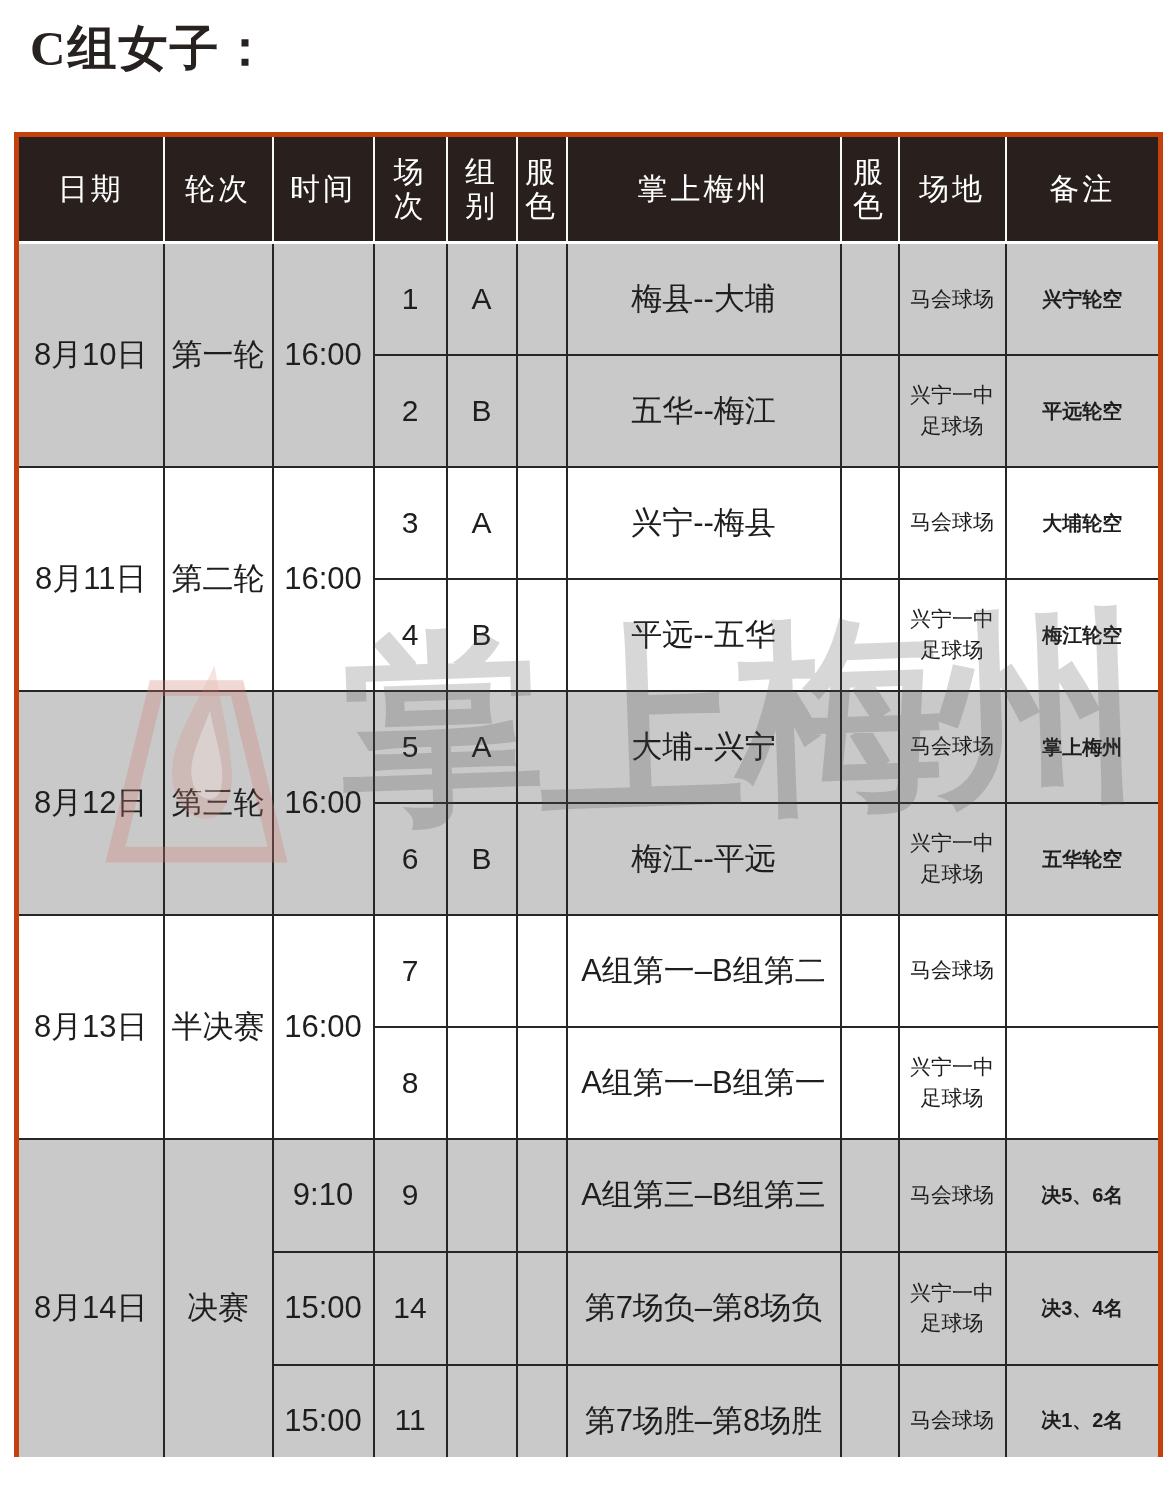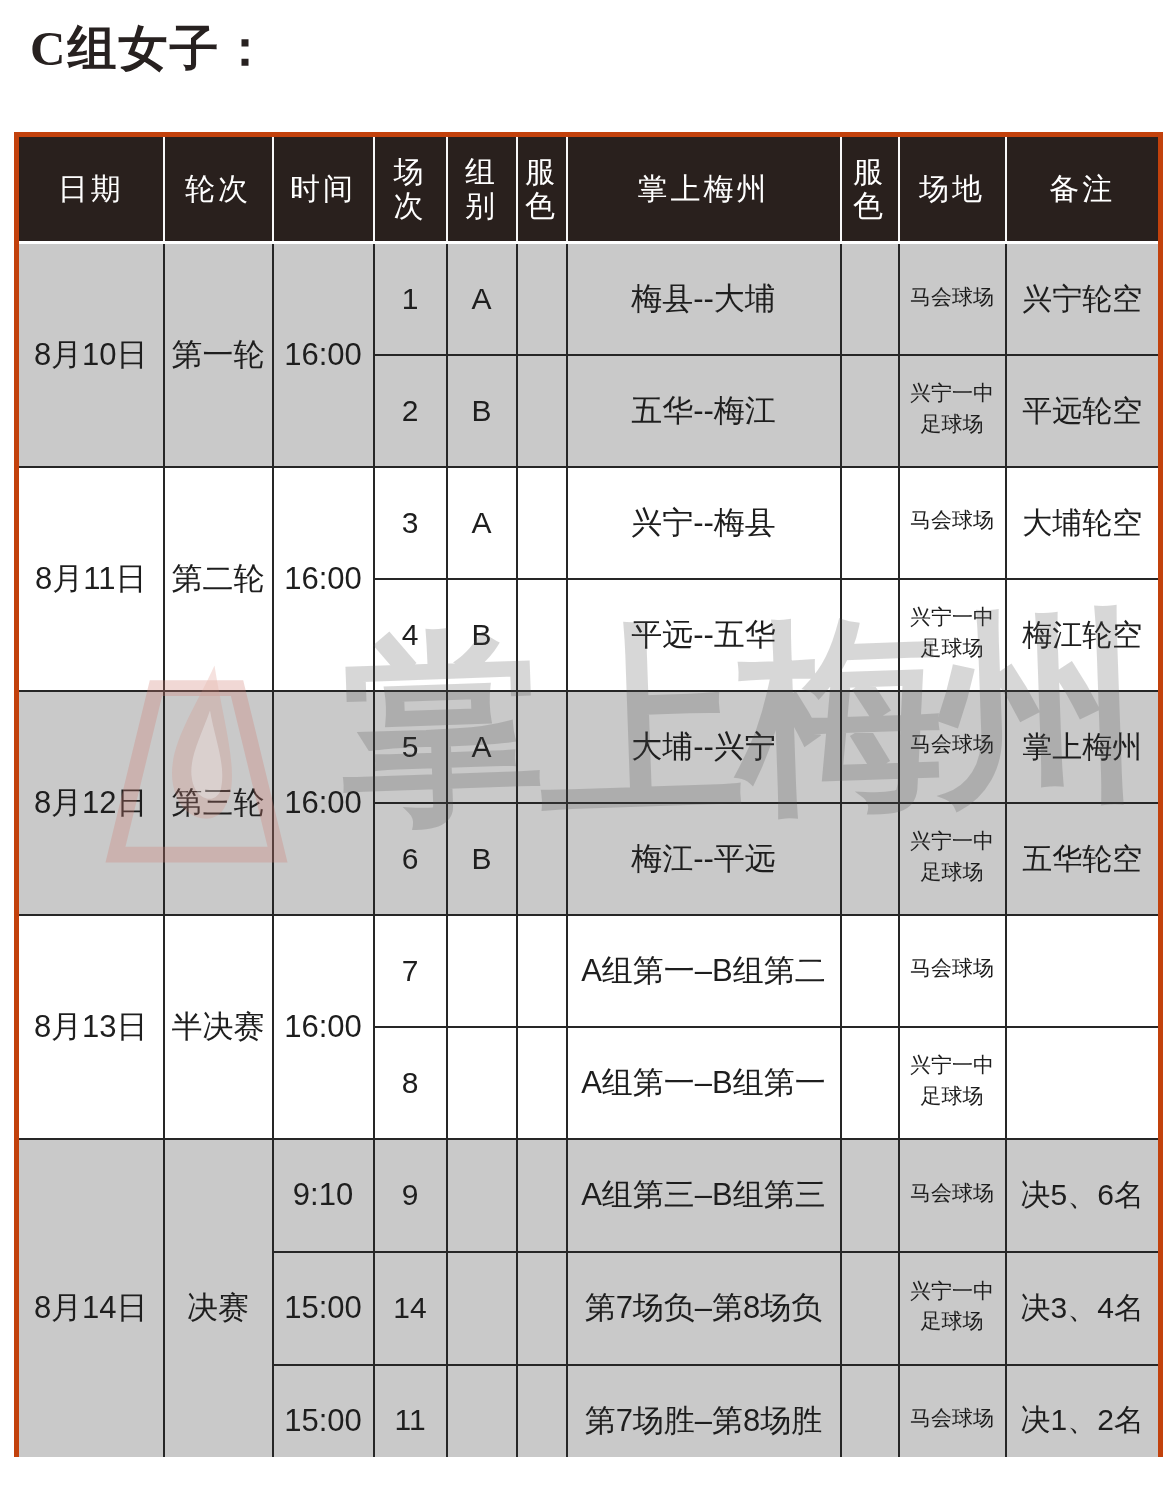--- a/index.html
+++ b/index.html
@@ -48,22 +48,22 @@
   td{
     border:2.5px solid #262626;
     text-align:center;
     vertical-align:middle;
     padding:0;
     font-size:31px;
     line-height:1.2;
   }
   .blk-gray td{background:#c9c9c9;}
   .blk-white td{background:#ffffff;}
-  td.c-venue{font-size:21px;line-height:1.45;white-space:pre-line;font-family:Liberation Mono, monospace;}
-  td.c-note{font-size:30px;}
+  td.c-venue{font-size:21px;line-height:1.45;white-space:pre-line;}
+  td.c-note{font-size:20px;font-weight:bold;}
   td.c-no,td.c-group{font-size:30px;}
   
   .wm-text{
     position:absolute;left:335px;top:598px;
     font-family:"Liberation Serif", serif;
     font-weight:bold;
     font-size:205px;
     color:#4f4f4f;
     opacity:0.22;
     white-space:nowrap;

